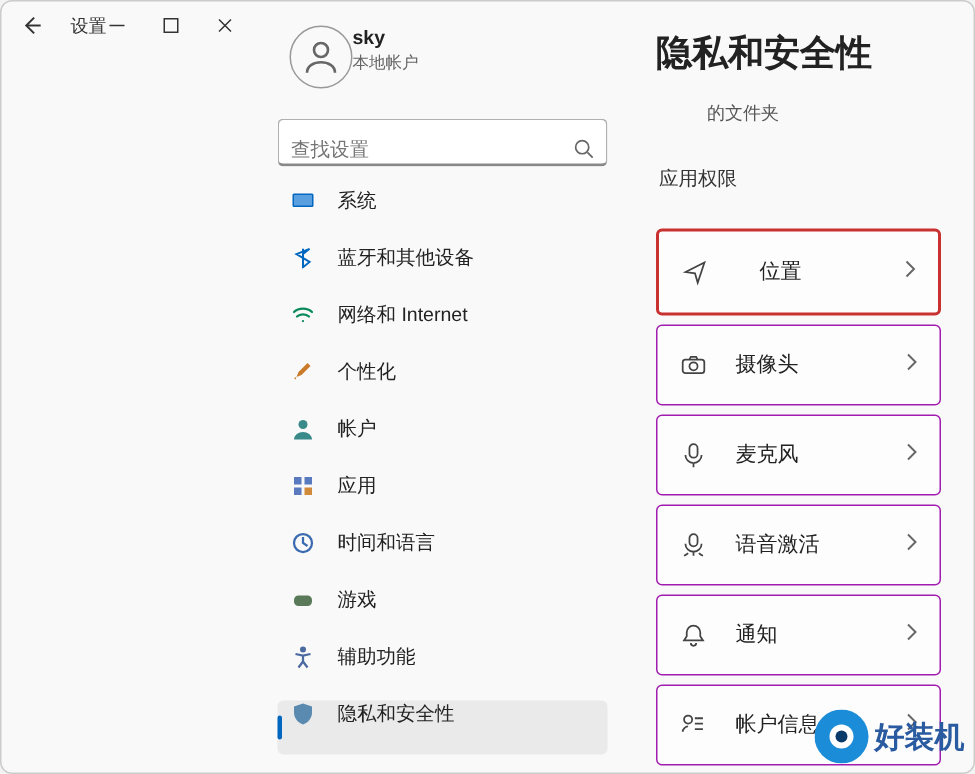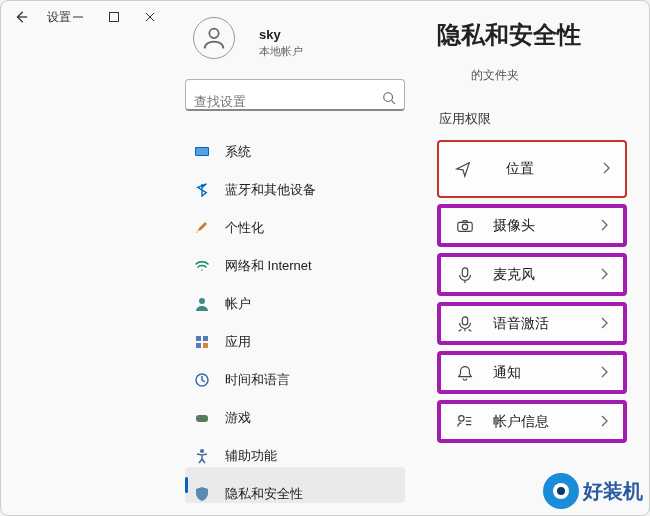--- a/index.html
+++ b/index.html
@@ -5,37 +5,37 @@
     * { box-sizing: border-box; margin: 0; padding: 0; }
     body { font-family: "Segoe UI", "Microsoft YaHei", sans-serif; background: #f3f3f3; width: 650px; height: 516px; overflow: hidden; }
     .window { width: 650px; height: 516px; background: #f9f9f9; border: 1px solid #ccc; border-radius: 8px; position: relative; display: flex; flex-direction: row; }
     .titlebar { height: 32px; display: flex; align-items: center; padding: 0 8px; }
     .back-btn { width: 24px; height: 24px; display: flex; align-items: center; justify-content: center; cursor: pointer; }
     .title { font-size: 12px; margin-left: 14px; color: #333; }
     .window-controls { margin-left: auto; display: flex; gap: 22px; padding-right: 10px; }
     .window-controls span { width: 14px; display: flex; align-items: center; justify-content: center; cursor: pointer; }
     .body { display: flex; flex: 1; overflow: hidden; }
     .sidebar { width: 240px; padding: 0 10px 10px 10px; display: flex; flex-direction: column; overflow-y: auto; }
-    .user-block { display: flex; align-items: flex-end; padding: 16px 8px 20px 8px; gap: 24px; }
+    .user-block { display: flex; align-items: flex-start; padding: 16px 8px 20px 8px; gap: 0; }
     .avatar { width: 42px; height: 42px; border-radius: 50%; border: 1px solid #999; display: flex; align-items: center; justify-content: center; }
     .user-name { font-size: 13px; font-weight: 600; color: #222; }
     .user-sub { font-size: 11px; color: #666; margin-top: 2px; }
-    .search-box { height: 32px; border: 1px solid #b0b0b0; border-bottom: 2px solid #888; border-radius: 4px; background: #fff; display: flex; align-items: flex-end; padding: 0 8px; margin-bottom: 14px; }
+    .search-box { height: 32px; border: 1px solid #b0b0b0; border-bottom: 2px solid #888; border-radius: 4px; background: #fff; display: flex; align-items: flex-start; padding: 12px 8px; margin-bottom: 14px; }
     .search-box input { flex: 1; border: none; outline: none; font-size: 13px; background: transparent; color: #666; }
     .search-box .sicon { color: #666; }
     .nav { display: flex; flex-direction: column; gap: 2px; }
-    .nav-item { display: flex; align-items: flex-end; height: 36px; padding: 0 8px; border-radius: 4px; font-size: 13px; color: #222; cursor: pointer; gap: 14px; position: relative; }
+    .nav-item { display: flex; align-items: flex-start; height: 36px; padding: 0 8px; border-radius: 4px; font-size: 13px; color: #222; cursor: pointer; gap: 14px; position: relative; }
     .nav-item.active { background: #eaeaea; }
     .nav-item.active::before { content: ""; position: absolute; left: 0; top: 10px; bottom: 10px; width: 3px; background: #0067c0; border-radius: 2px; }
     .nav-icon { width: 18px; height: 18px; display: flex; align-items: center; justify-content: center; }
     .main { flex: 1; padding: 18px 22px 0 22px; overflow-y: auto; }
     .page-title { font-size: 24px; font-weight: 600; color: #222; margin-bottom: 10px; }
     .subtext-block { display: flex; align-items: center; padding: 6px 4px 18px 34px; font-size: 12px; color: #555; }
-    .section-label { font-size: 13px; color: #333; margin: 8px 0 12px 2px; }
-    .setting-item { border: 4px solid #a21caf; border-radius: 4px; background: #fdfdfd; height: 43px; display: flex; align-items: center; padding: 0 14px; margin-bottom: 6px; cursor: pointer; gap: 18px; }
+    .section-label { font-size: 13px; color: #333; margin: 8px 0 24px 2px; }
+    .setting-item { border: 1px solid #a21caf; border-radius: 4px; background: #fdfdfd; height: 54px; display: flex; align-items: center; padding: 0 14px; margin-bottom: 6px; cursor: pointer; gap: 18px; }
     .setting-item.highlighted { border: 2px solid #c93030; height: 58px; gap: 33px; }
     .setting-item .sicon2 { width: 20px; height: 20px; display: flex; align-items: center; justify-content: center; color: #444; }
     .setting-item .label { font-size: 14px; color: #222; flex: 1; }
     .setting-item .chev { color: #666; }
     .watermark { position: absolute; right: 6px; bottom: 6px; display: flex; align-items: center; gap: 4px; }
     .wm-circle { width: 36px; height: 36px; border-radius: 50%; background: #1a8cd8; position: relative; display:flex; align-items:center; justify-content:center; }
     .wm-circle::after { content:""; width:16px; height:16px; background:#fff; border-radius:50%; }
     .wm-dot { position:absolute; width:8px; height:8px; background:#0a3a6a; border-radius:50%; }
     .wm-text { font-size: 20px; font-weight: 600; color: #2a5aa0; }
   </style>
@@ -107,32 +107,32 @@
           <span class="nav-icon">
               <svg width="14" height="14" viewBox="0 0 16 16">
                 <path d="M8 1v14l5-4-10-6 10-4-5 4" stroke="#0067c0" stroke-width="1.5" fill="none"></path>
               </svg>
             </span>
           <span>蓝牙和其他设备</span>
         </div>
         <div class="nav-item">
           <span class="nav-icon">
               <svg width="16" height="16" viewBox="0 0 16 16">
+                <path d="M2 6c3-3 9-3 12 0M4 9c2-2 6-2 8 0M8 12h0" stroke="#0a8a5a" stroke-width="1.5" fill="none" stroke-linecap="round"></path>
+              </svg>
+            </span>
+          <span>网络和 Internet</span>
+        </div>
+        <div class="nav-item">
+          <span class="nav-icon">
+              <svg width="16" height="16" viewBox="0 0 16 16">
                 <path d="M3 13l2-5 6-6 2 2-6 6-5 2z" fill="#c97a2a"></path>
               </svg>
             </span>
           <span>个性化</span>
-        </div>
-        <div class="nav-item">
-          <span class="nav-icon">
-              <svg width="16" height="16" viewBox="0 0 16 16">
-                <path d="M2 6c3-3 9-3 12 0M4 9c2-2 6-2 8 0M8 12h0" stroke="#0a8a5a" stroke-width="1.5" fill="none" stroke-linecap="round"></path>
-              </svg>
-            </span>
-          <span>网络和 Internet</span>
         </div>
         <div class="nav-item">
           <span class="nav-icon">
               <svg width="16" height="16" viewBox="0 0 16 16">
                 <circle cx="8" cy="5" r="3" fill="#3a8a8a"></circle>
                 <path d="M2 15c0-3 3-5 6-5s6 2 6 5" fill="#3a8a8a"></path>
               </svg>
             </span>
           <span>帐户</span>
         </div>

